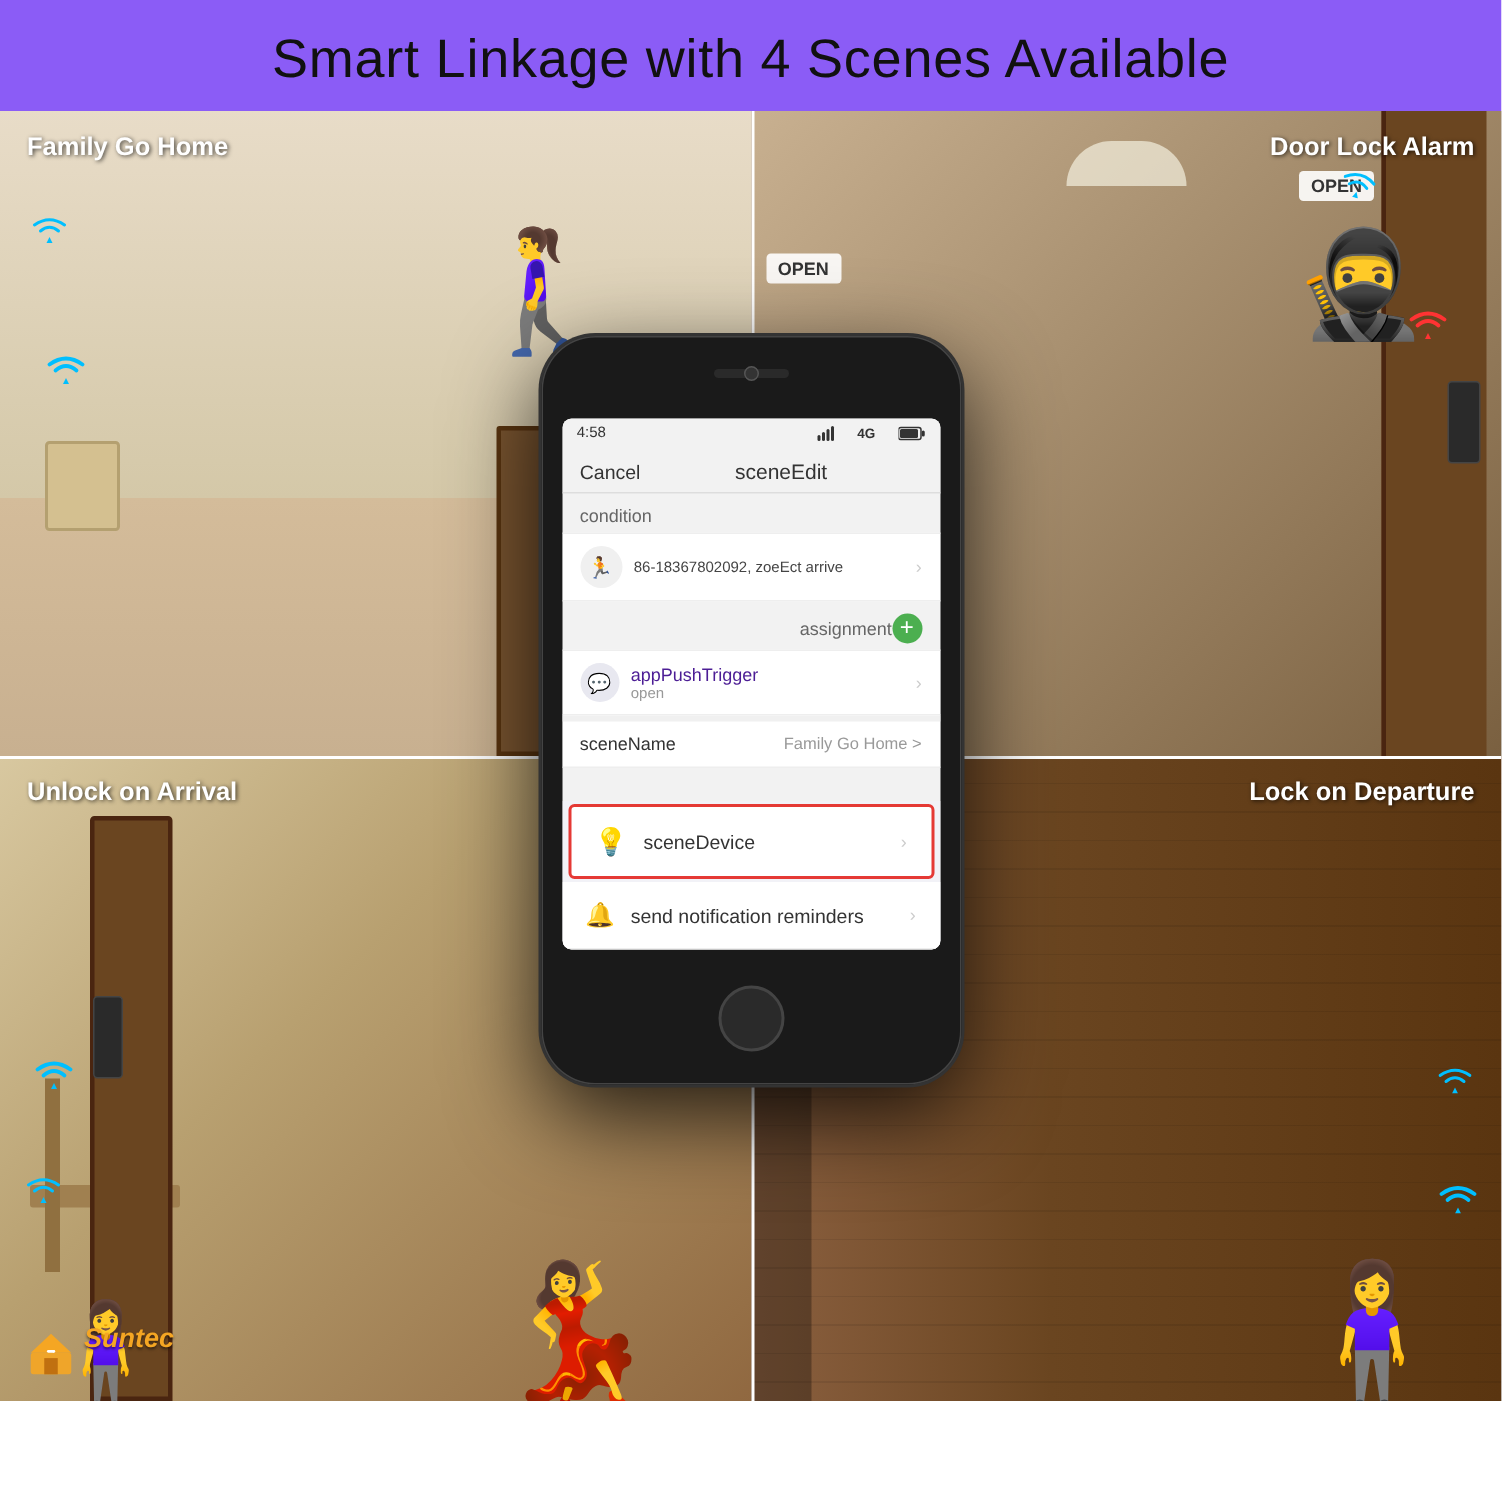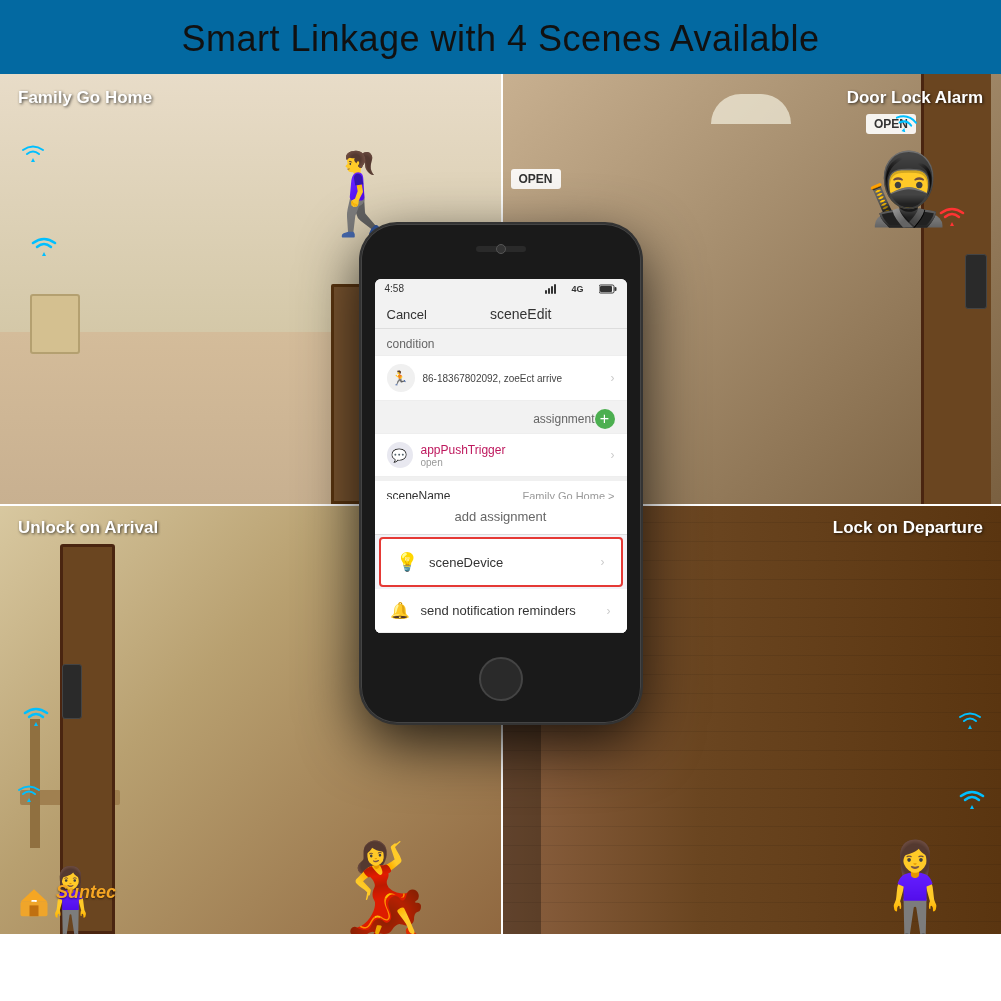--- a/index.html
+++ b/index.html
@@ -11,21 +11,21 @@
       background: #fff;
     }
 
     .page-title {
       text-align: center;
       font-size: 36px;
       font-weight: 400;
       padding: 18px 10px 14px;
       color: #111;
       letter-spacing: 0.5px;
-      background: #0369a1;
+      background: #8b5cf6;
     }
 
     .grid-container {
       display: grid;
       grid-template-columns: 1fr 1fr;
       grid-template-rows: 430px 430px;
       position: relative;
       width: 1001px;
       height: 860px;
     }
@@ -273,21 +273,21 @@
       font-size: 13px;
       flex-shrink: 0;
     }
 
     .assignment-text-group {
       flex: 1;
     }
 
     .assignment-text-main {
       font-size: 12px;
-      color: #be185d;
+      color: #4c1d95;
       font-weight: 500;
     }
 
     .assignment-text-sub {
       font-size: 10px;
       color: #999;
     }
 
     .chevron {
       color: #ccc;
@@ -657,21 +657,20 @@
           </div>
           <span class="chevron">›</span>
         </div>
 
         <div class="scene-name-row">
           <span>sceneName</span>
           <span class="scene-name-value">Family Go Home &gt;</span>
         </div>
 
         <div class="bottom-sheet">
-          <div class="bottom-sheet-title">add assignment</div>
 
           <div class="bottom-sheet-item highlighted">
             <span class="item-icon-bulb">💡</span>
             <span class="item-text">sceneDevice</span>
             <span class="chevron">›</span>
           </div>
 
           <div class="bottom-sheet-item">
             <span class="item-icon-bell">🔔</span>
             <span class="item-text">send notification reminders</span>

